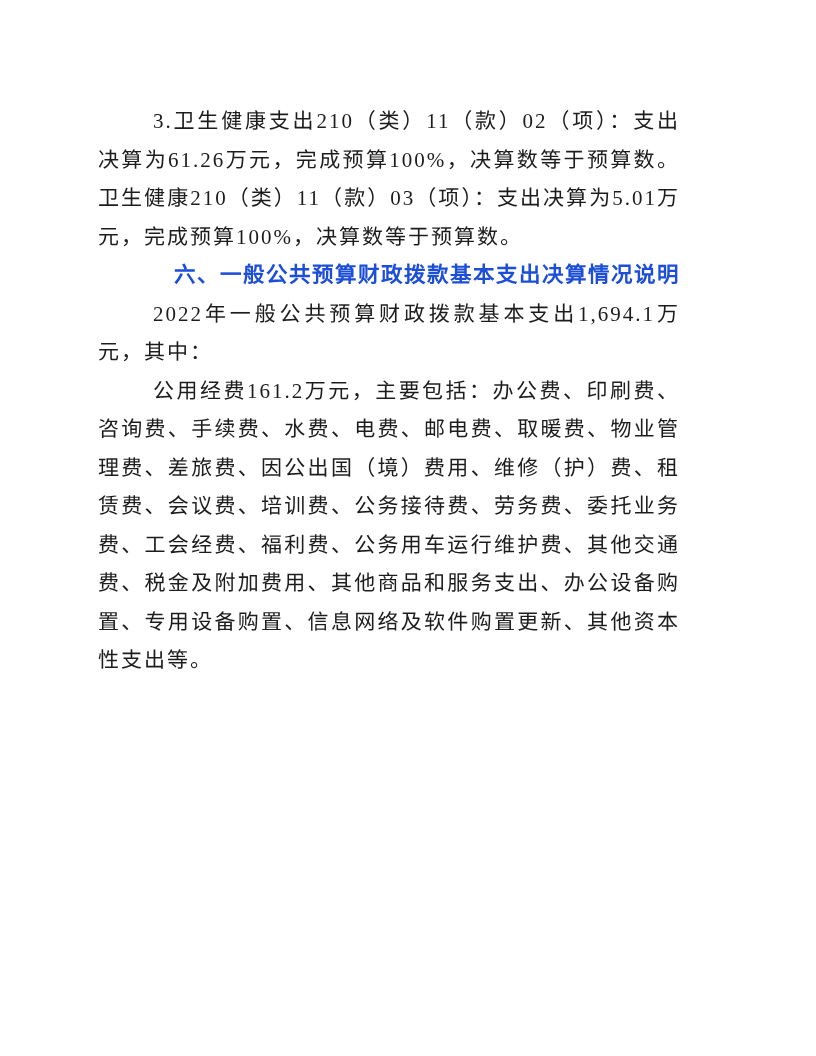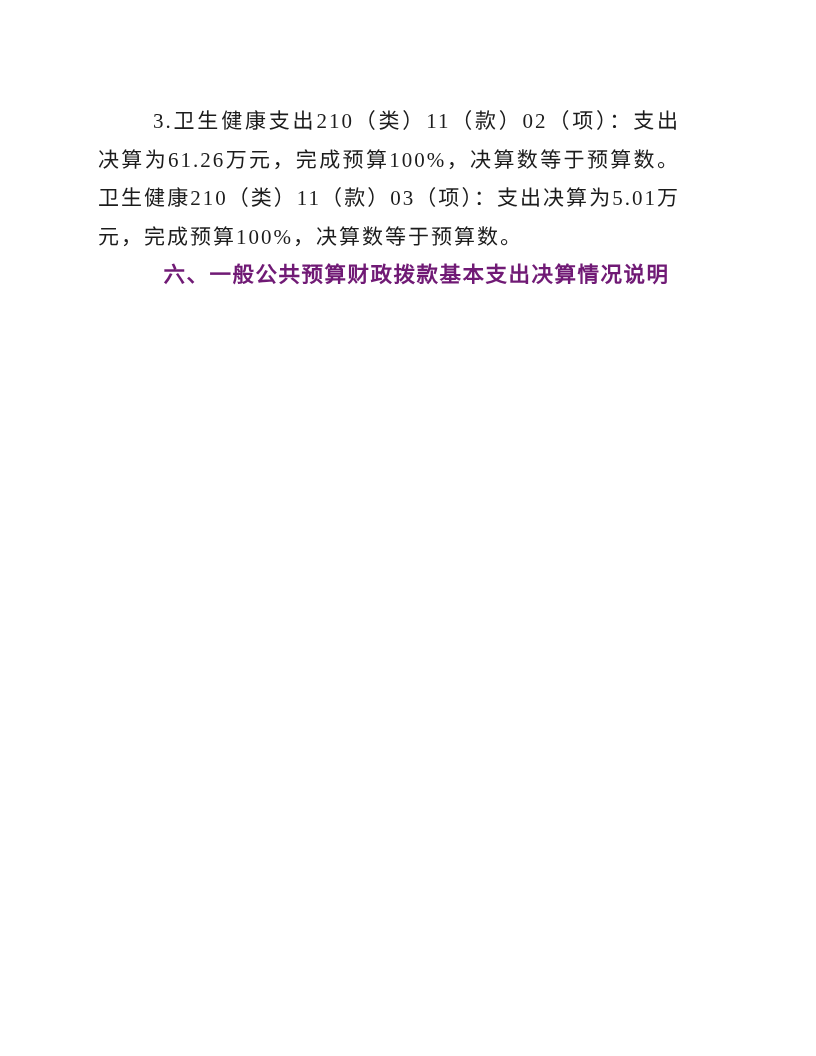--- a/index.html
+++ b/index.html
@@ -31,39 +31,41 @@
     text-justify: inter-ideograph;
     letter-spacing: 2px;
     text-indent: 55px;
   }
   .heading {
     margin: 0;
     font-family: "Liberation Sans", "DejaVu Sans", sans-serif;
     font-weight: 700;
     font-size: 21.5px;
     line-height: 38.5px;
-    color: #701a75;
+    color: #1d4ed8;
     letter-spacing: 1.5px;
     text-indent: 55px;
-    text-align: center;
+    text-align: right;
   }
   .page-number {
     position: absolute;
     top: 971px;
     left: 0;
     width: 100%;
     text-align: right;
     font-family: "Liberation Serif", "DejaVu Serif", serif;
     font-size: 14px;
     color: #3b82f6;
     letter-spacing: 1px;
   }
 </style>
 </head>
 <body>
 
 <div class="page">
   <div class="content">
     <p class="para">3.卫生健康支出210（类）11（款）02（项）：支出决算为61.26万元，完成预算100%，决算数等于预算数。卫生健康210（类）11（款）03（项）：支出决算为5.01万元，完成预算100%，决算数等于预算数。</p>
     <h2 class="heading">六、一般公共预算财政拨款基本支出决算情况说明</h2>
+    <p class="para">2022年一般公共预算财政拨款基本支出1,694.1万元，其中：</p>
+    <p class="para">公用经费161.2万元，主要包括：办公费、印刷费、咨询费、手续费、水费、电费、邮电费、取暖费、物业管理费、差旅费、因公出国（境）费用、维修（护）费、租赁费、会议费、培训费、公务接待费、劳务费、委托业务费、工会经费、福利费、公务用车运行维护费、其他交通费、税金及附加费用、其他商品和服务支出、办公设备购置、专用设备购置、信息网络及软件购置更新、其他资本性支出等。</p>
   </div>
   <div class="page-number">10</div>
 </div>
 
 </body></html>

